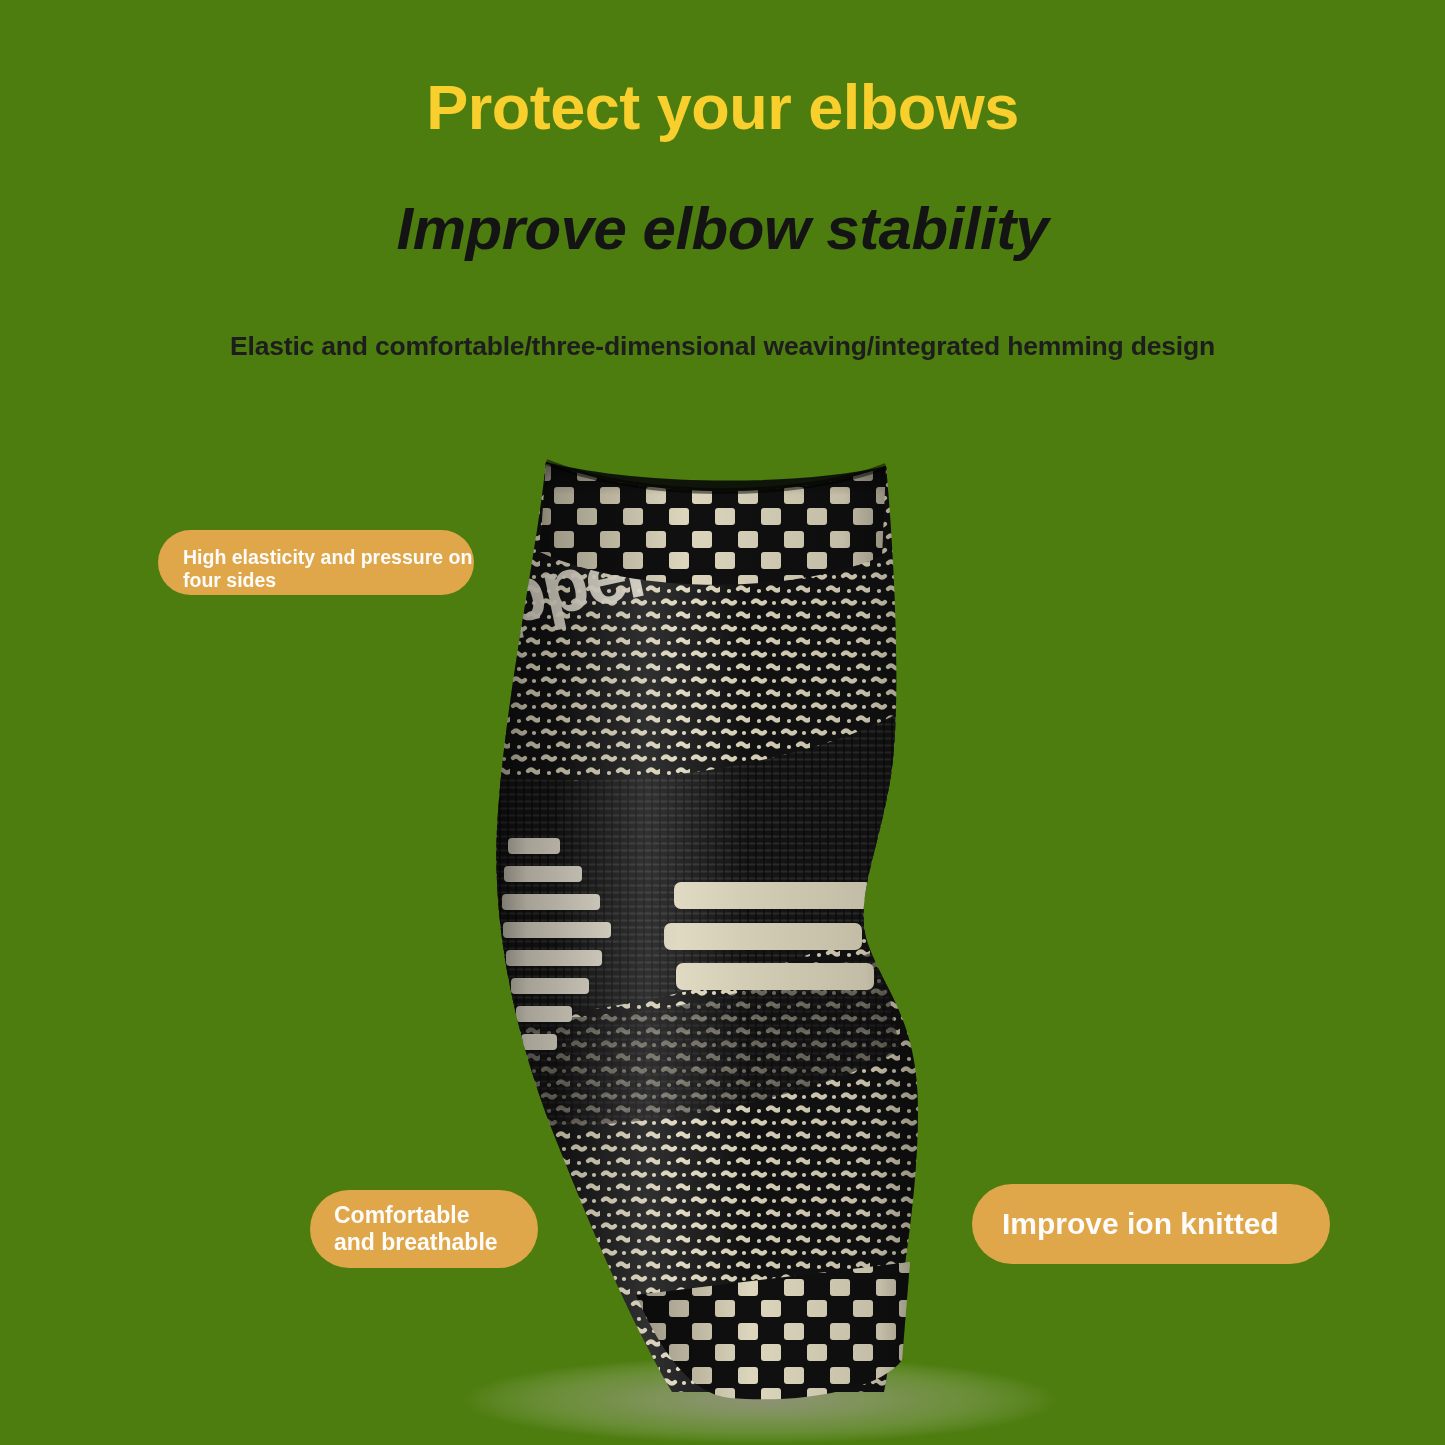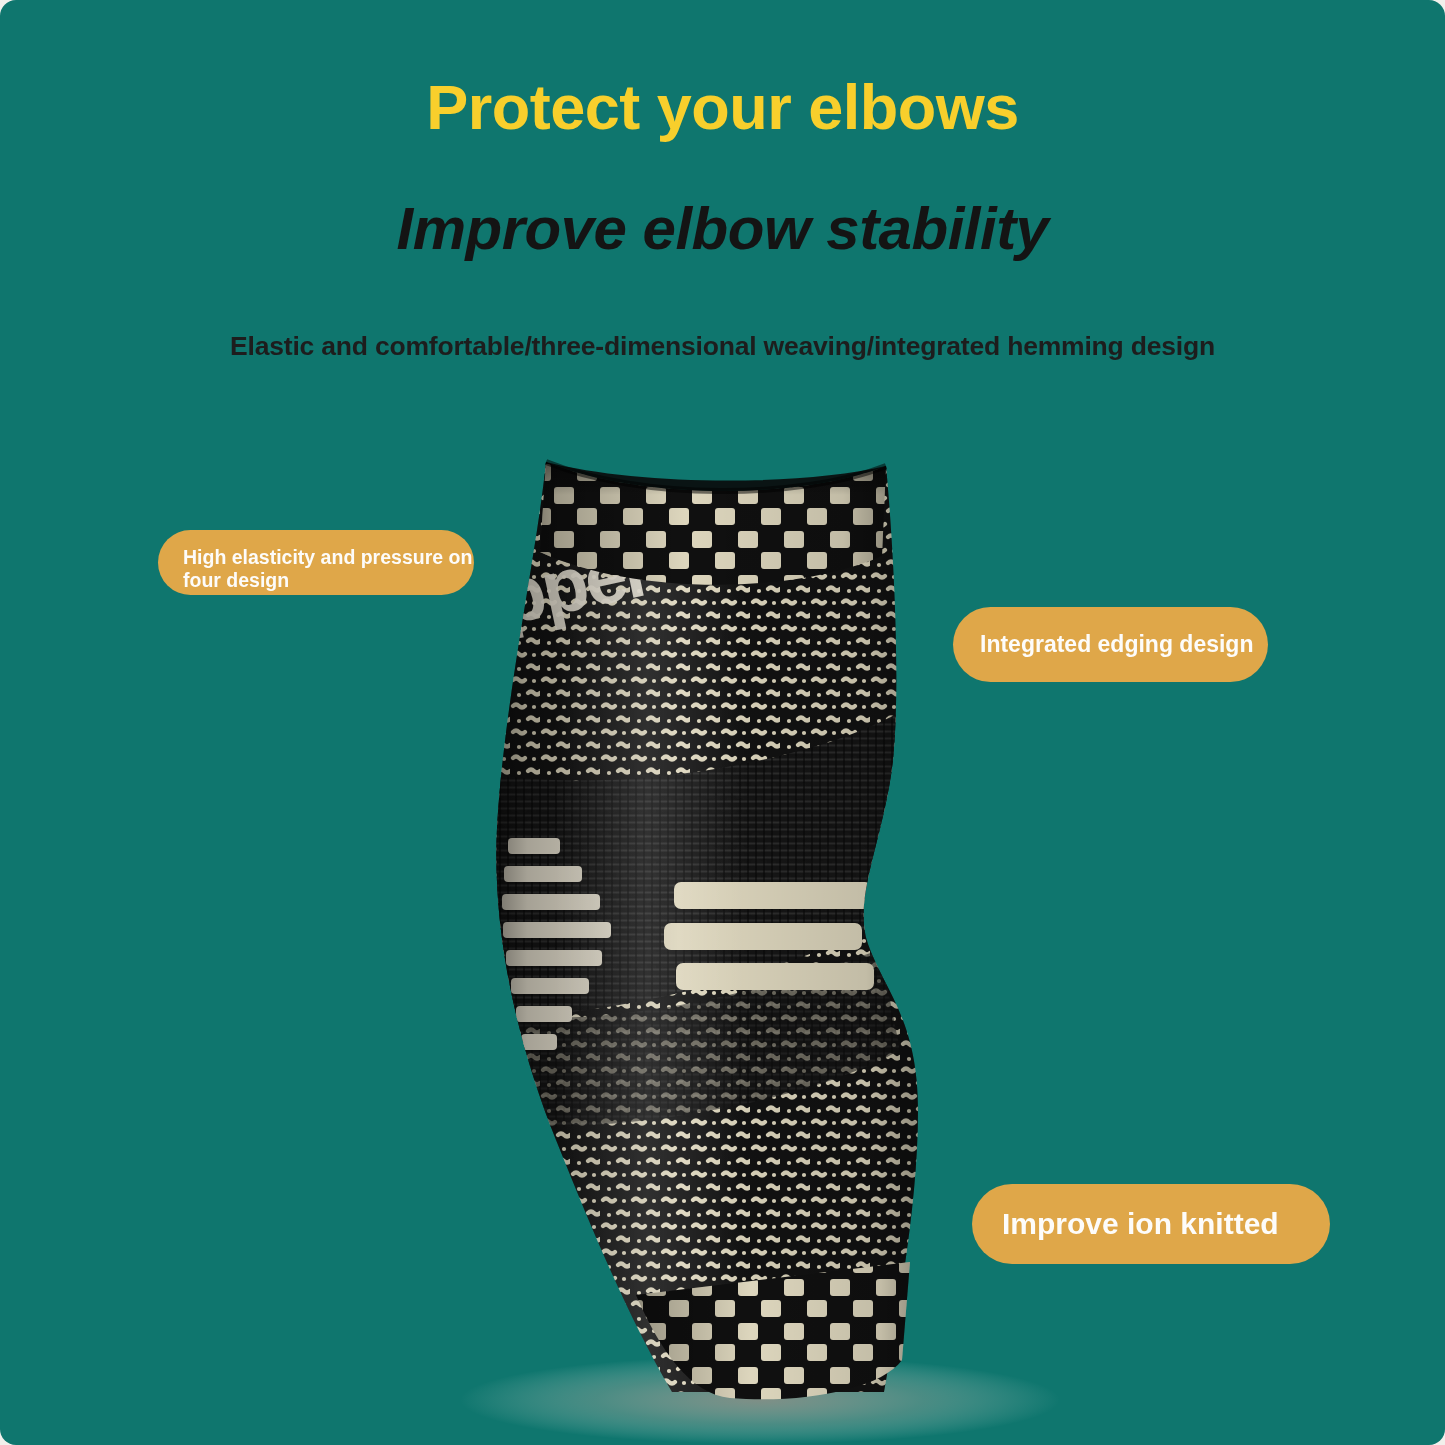--- a/index.html
+++ b/index.html
@@ -11,22 +11,21 @@
     height: 1445px;
     background: #f2f0ec;
     font-family: "Liberation Sans", sans-serif;
     overflow: hidden;
     position: relative;
   }
   #stage {
     position: relative;
     width: 1445px;
     height: 1445px;
-    background: #0f766e;
-    border-radius: 16px;
+    background: #4d7c0f;
   }
 
   
   .headline {
     position: absolute;
     left: 0;
     width: 1445px;
     text-align: center;
     color: #f8cf2c;
     font-size: 63px;
@@ -247,26 +246,29 @@
     <rect x="500" y="455" width="440" height="40" fill="url(#rimShade)" clip-path="url(#sleeveClip)"></rect>
   </svg>
 
   <div class="headline">Protect your elbows</div>
   <div class="subhead">Improve elbow stability</div>
   <div class="tagline">Elastic and comfortable/three-dimensional weaving/integrated hemming design</div>
 
   <div class="pill" id="pill-elasticity">
     <div>
       <span>High elasticity and pressure on</span>
-      <span>four design</span>
+      <span>four sides</span>
     </div>
   </div>
 
-  <div class="pill" id="pill-edging">
-    <span>Integrated edging design</span>
+
+  <div class="pill" id="pill-comfort">
+    <div>
+      <span>Comfortable</span>
+      <span>and breathable</span>
+    </div>
   </div>
-
 
   <div class="pill" id="pill-copper">
     <span>Improve ion knitted</span>
   </div>
 
 </div>
 
 </body></html>

